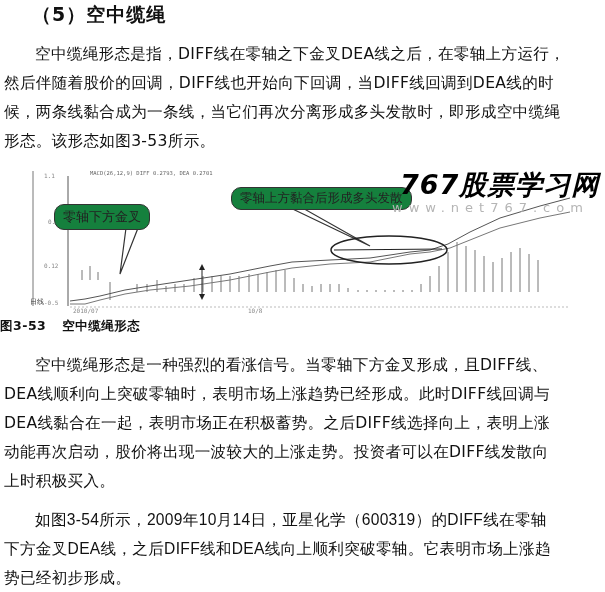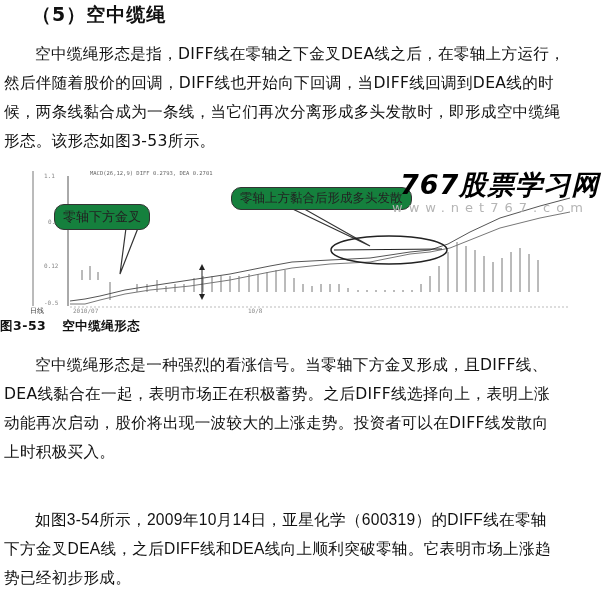--- a/index.html
+++ b/index.html
@@ -139,37 +139,38 @@
 
     <ellipse cx="359" cy="84" rx="58" ry="14" fill="none" stroke="#222" stroke-width="1.5"></ellipse>
     <line x1="304" y1="84" x2="412" y2="83" stroke="#222" stroke-width="1.2"></line>
   </svg>
 
   <div class="chart-header">MACD(26,12,9) DIFF 0.2793, DEA 0.2701</div>
   <div class="axis-lbl" style="left:14px;top:6px;">1.1</div>
   <div class="axis-lbl" style="left:18px;top:52px;">0.5</div>
   <div class="axis-lbl" style="left:14px;top:96px;">0.12</div>
   <div class="axis-lbl" style="left:14px;top:133px;">-0.5</div>
-  <div class="axis-lbl" style="left:0px;top:140px;font-size:7px;color:#333;">日线</div>
+  <div class="axis-lbl" style="left:0px;top:131px;font-size:7px;color:#333;">日线</div>
   <div class="axis-lbl" style="left:43px;top:141px;">2010/07</div>
   <div class="axis-lbl" style="left:218px;top:141px;">10/8</div>
 
   <div class="callout callout-1">零轴下方金叉</div>
   <div class="callout callout-2">零轴上方黏合后形成多头发散</div>
 
   <div class="watermark-brand">767股票学习网</div>
   <div class="watermark-url">www.net767.com</div>
 </div>
 
 <div class="caption">
   <span>图3-53</span><span>空中缆绳形态</span>
 </div>
 
 <div class="para p2">
   <span class="line indent">空中缆绳形态是一种强烈的看涨信号。当零轴下方金叉形成，且DIFF线、</span>
+  <span class="line">DEA线顺利向上突破零轴时，表明市场上涨趋势已经形成。此时DIFF线回调与</span>
   <span class="line">DEA线黏合在一起，表明市场正在积极蓄势。之后DIFF线选择向上，表明上涨</span>
   <span class="line">动能再次启动，股价将出现一波较大的上涨走势。投资者可以在DIFF线发散向</span>
   <span class="line">上时积极买入。</span>
 </div>
 
 <div class="para p3">
   <span class="line indent">如图3-54所示，2009年10月14日，亚星化学（600319）的DIFF线在零轴</span>
   <span class="line">下方金叉DEA线，之后DIFF线和DEA线向上顺利突破零轴。它表明市场上涨趋</span>
   <span class="line">势已经初步形成。</span>
 </div>

